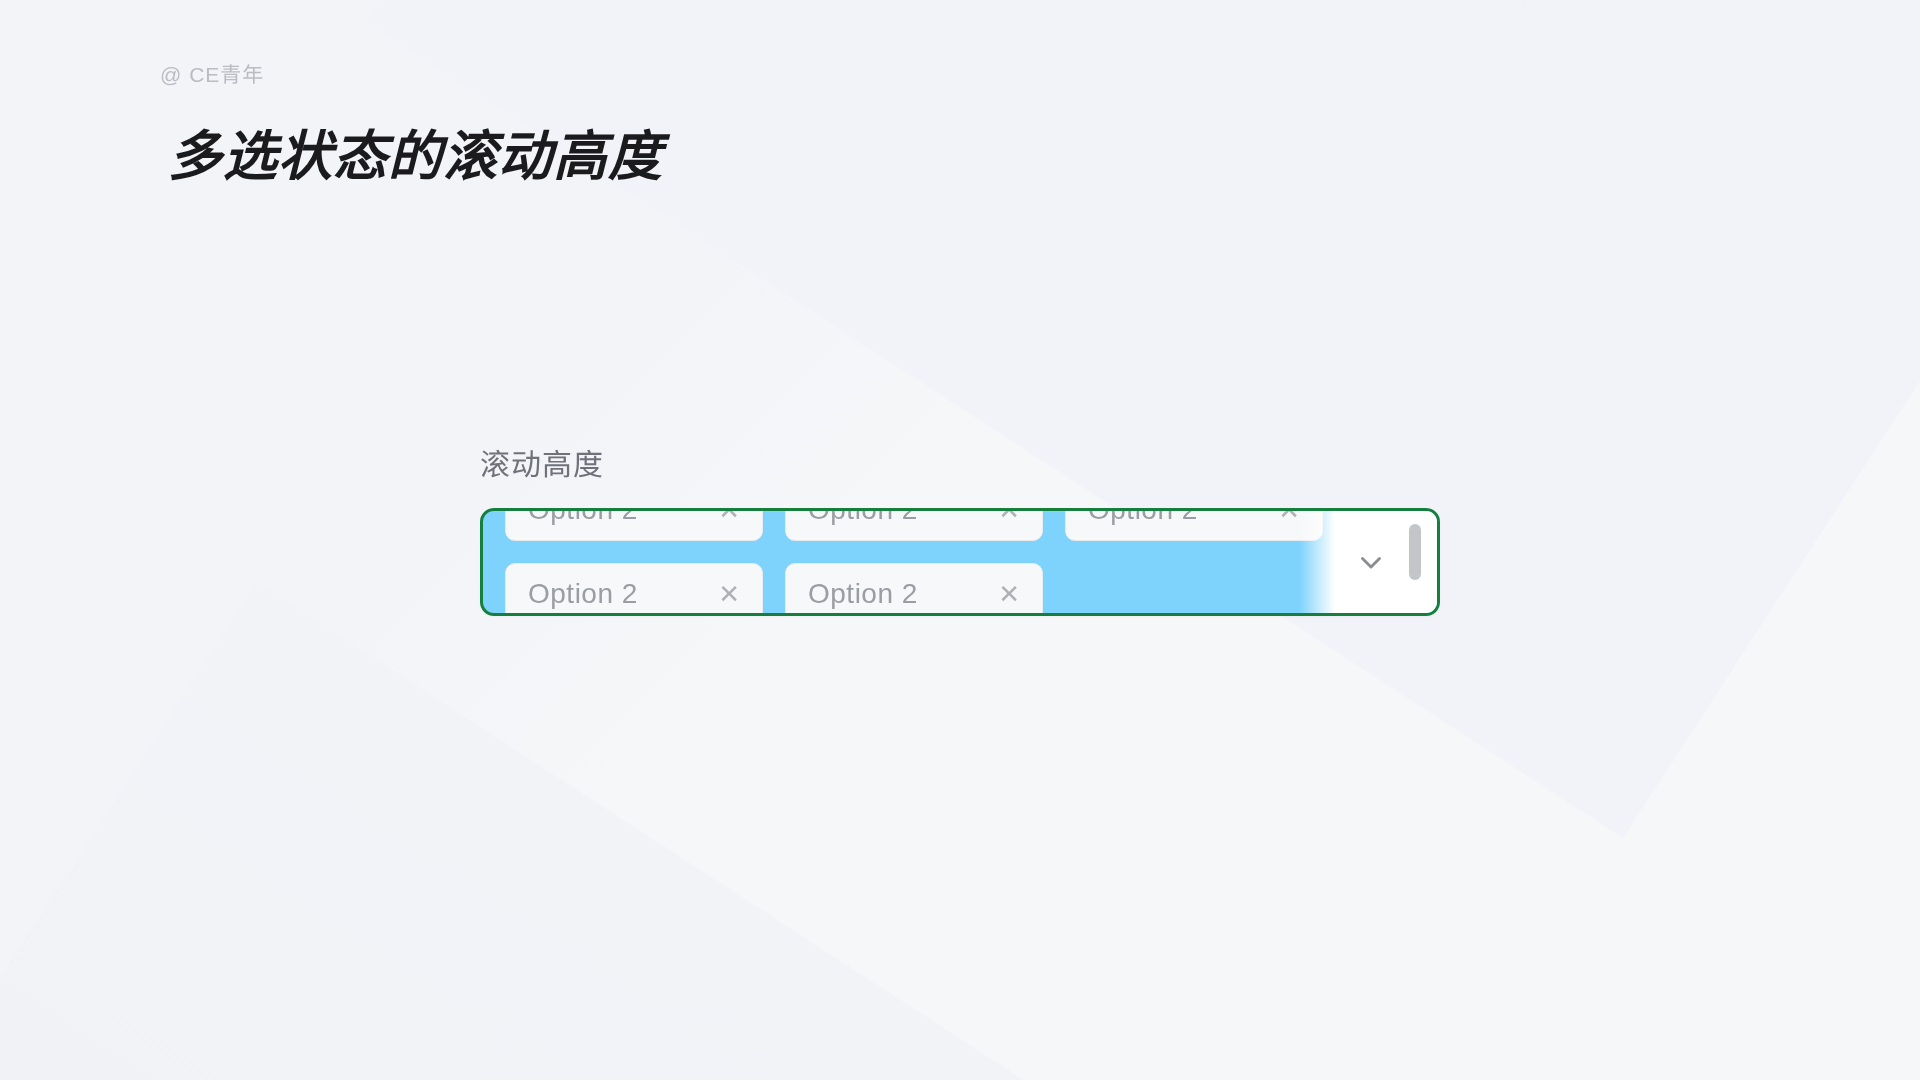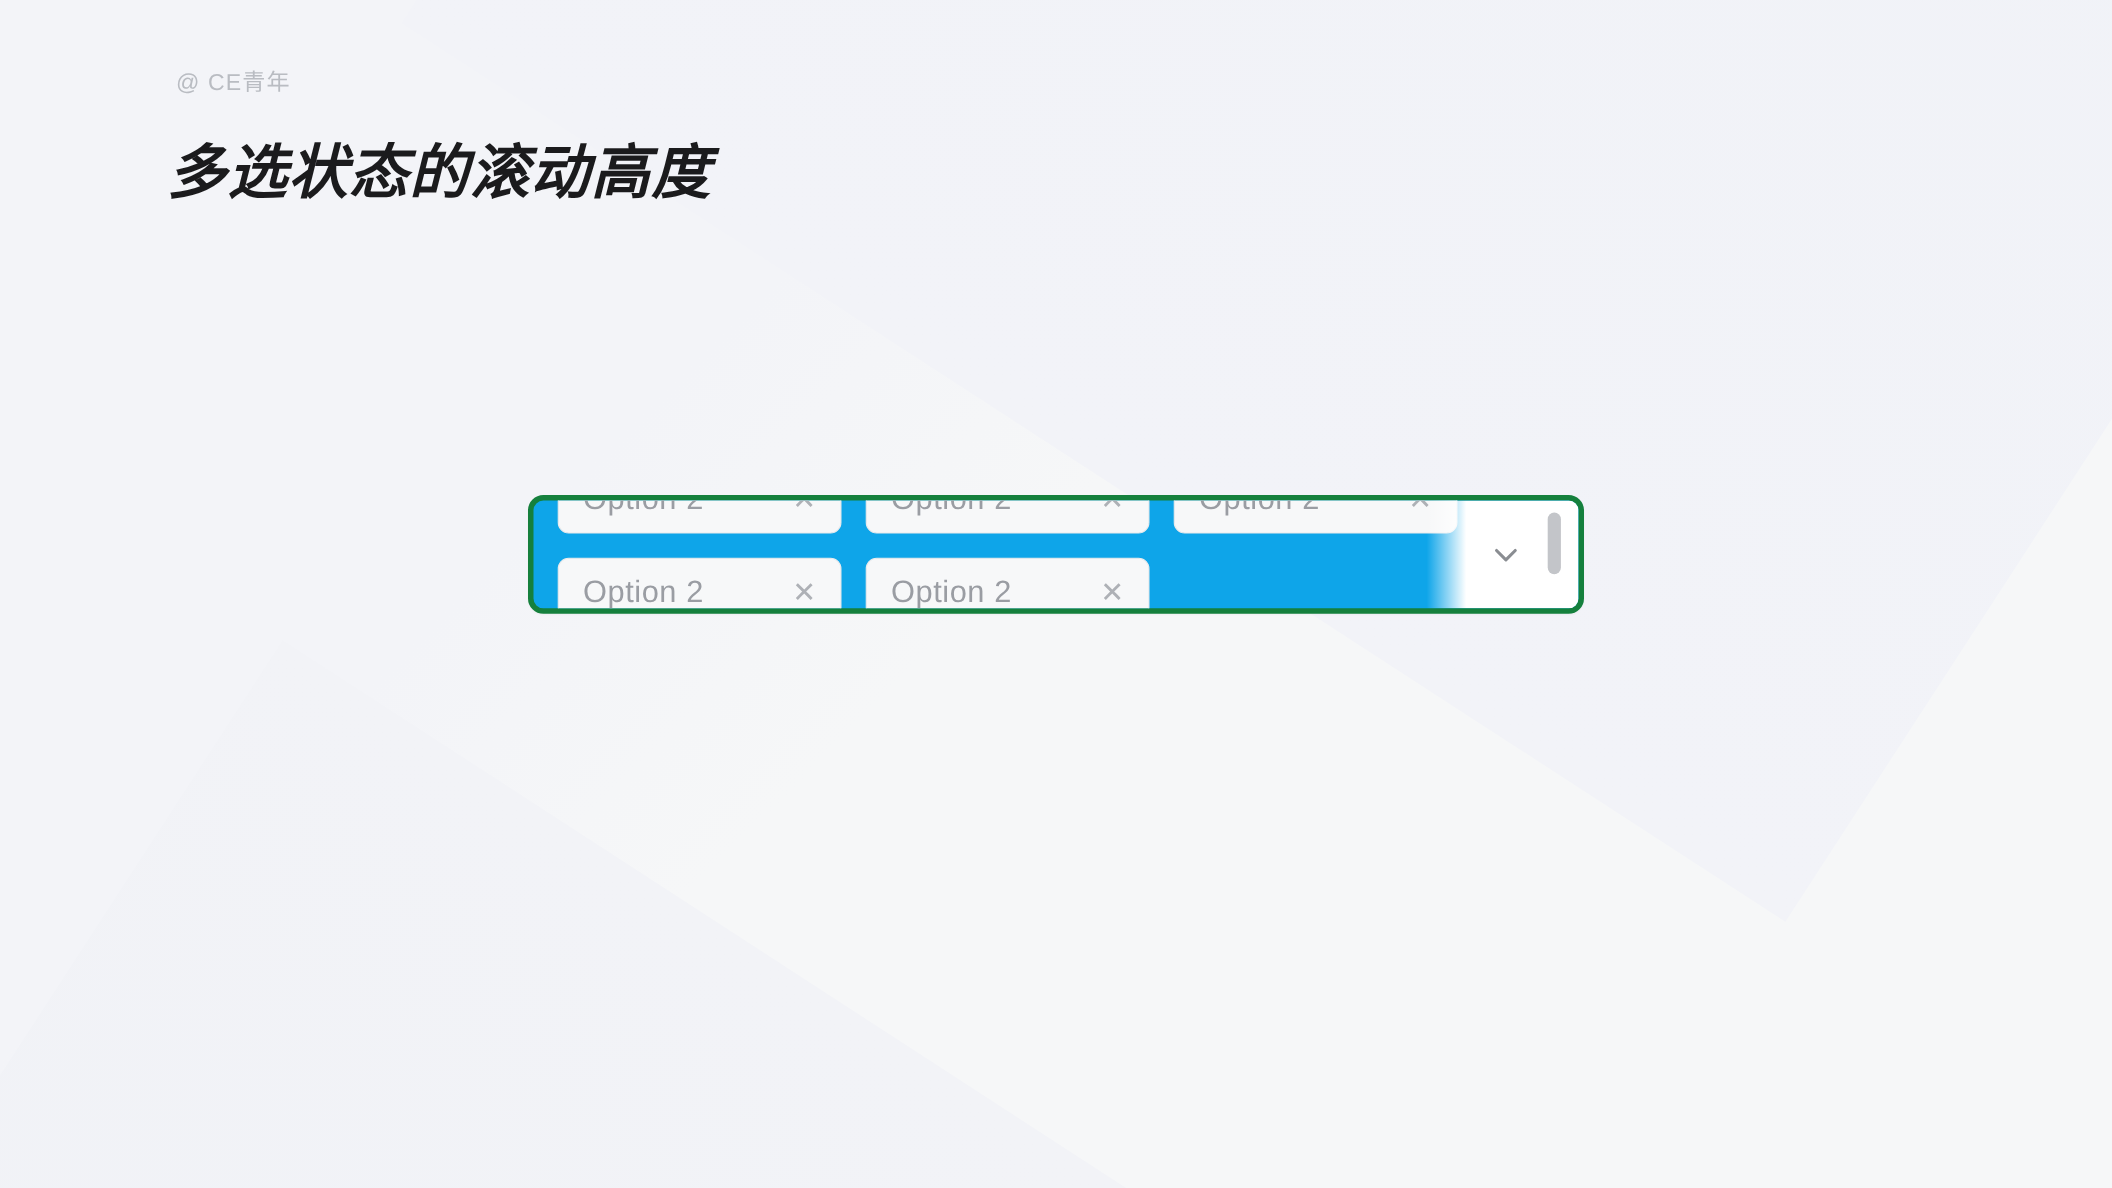--- a/index.html
+++ b/index.html
@@ -50,21 +50,21 @@
     position:absolute;
     left:160px; top:58px;
     font-size:21px;
     letter-spacing:1px;
     color:#b9bcc2;
     font-weight:400;
     white-space:nowrap;
   }
   .page-title {
     position:absolute;
-    left:152px; top:112px;
+    left:168px; top:112px;
     font-size:54px;
     font-weight:700;
     font-style:italic;
     letter-spacing:1px;
     color:#1b1b1d;
     white-space:nowrap;
   }
 
   
   .select-block {
@@ -79,22 +79,22 @@
     letter-spacing:1px;
     margin-bottom:28px;
     line-height:1;
   }
 
   
   .multi-select {
     position:relative;
     width:960px;
     height:108px;
-    background:#0ea5e9;
-    border:5px solid #15803d;
+    background:#7dd3fc;
+    border:3px solid #15803d;
     border-radius:14px;
     overflow:hidden;
     box-shadow:0 1px 2px rgba(20,24,40,0.03);
   }
 
   
   .tags-scroll {
     position:absolute;
     left:0; right:0; top:0;
     padding:12px 120px 12px 22px;
@@ -183,20 +183,21 @@
 <div class="bg-band-bl"></div>
 
 <div class="page">
 
   <div class="watermark">@ CE青年</div>
 
   <h1 class="page-title">多选状态的滚动高度</h1>
 
   <div class="select-block">
 
+    <div class="field-label">滚动高度</div>
 
     <div class="multi-select">
 
       <div class="tags-scroll">
 
         <div class="tag-row">
           <div class="tag">
             <span class="tag-label">Option 2</span>
             <span class="tag-close">✕</span>
           </div>

